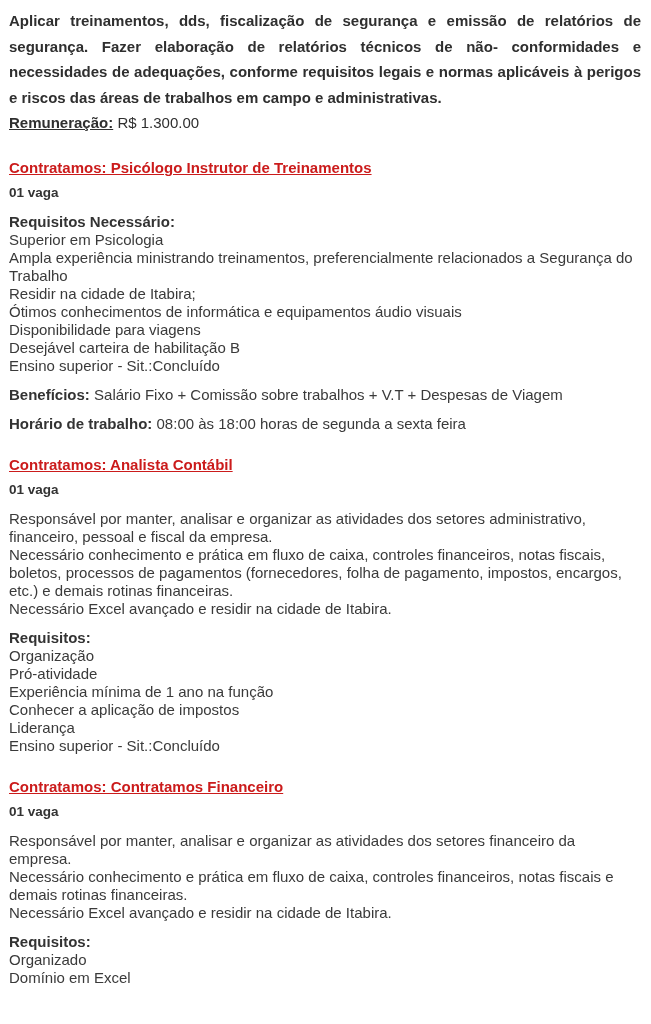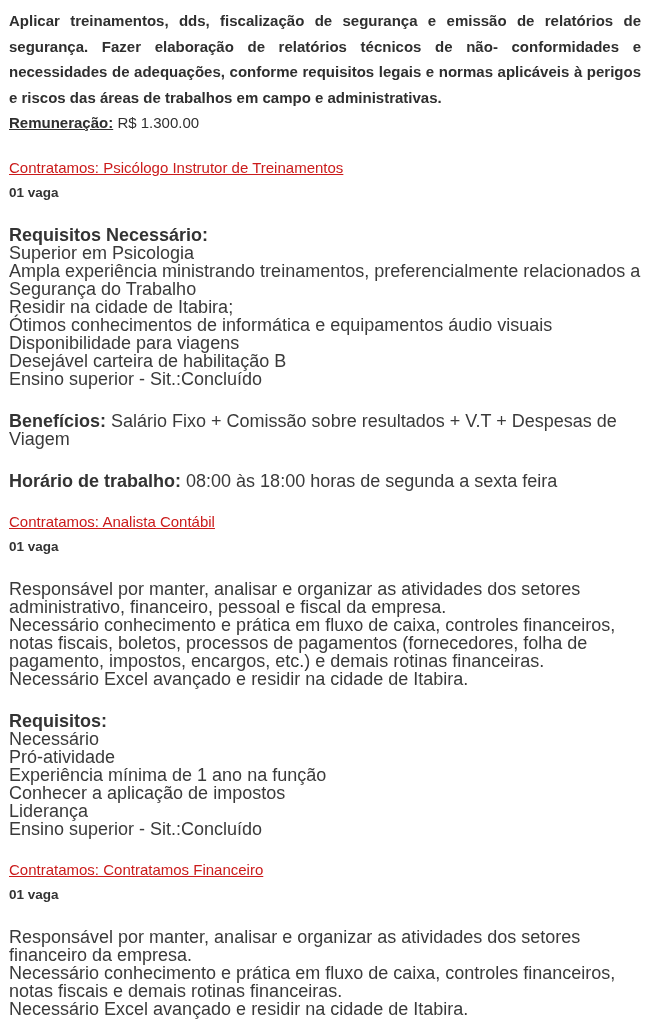--- a/index.html
+++ b/index.html
@@ -29,34 +29,34 @@
     color: #2f2f2f;
   }
   .remuneration .lbl {
     font-weight: bold;
     text-decoration: underline;
   }
   
   .job-heading {
     margin-top: 23px;
     font-size: 15px;
-    font-weight: normal;
+    font-weight: bold;
     color: #cb1b1b;
     text-decoration: underline;
   }
   .vacancies {
     margin-top: 8px;
     font-size: 13.5px;
     font-weight: bold;
     line-height: 18px;
     color: #333333;
   }
   .block {
-    margin-top: 24px;
-    font-size: 18px;
+    margin-top: 11px;
+    font-size: 15px;
     line-height: 18px;
   }
   .block .line { min-height: 18px; }
   .req-label, .lbl-bold {
     font-weight: bold;
     color: #333333;
   }
   .note-text { color: #3a3a3a; }
 </style>
 </head>
@@ -81,42 +81,42 @@
       <div class="line">Residir na cidade de Itabira;</div>
       <div class="line">Ótimos conhecimentos de informática e equipamentos áudio visuais</div>
       <div class="line">Disponibilidade para viagens</div>
       <div class="line">Desejável carteira de habilitação B</div>
       <div class="line">Ensino superior - Sit.:Concluído</div>
     </div>
 
 
     <p class="block">
       <span class="lbl-bold">Benefícios:</span>
-      <span class="note-text">Salário Fixo + Comissão sobre resultados + V.T + Despesas de Viagem</span>
+      <span class="note-text">Salário Fixo + Comissão sobre trabalhos + V.T + Despesas de Viagem</span>
     </p>
 
     <p class="block">
       <span class="lbl-bold">Horário de trabalho:</span>
       <span class="note-text">08:00 às 18:00 horas de segunda a sexta feira</span>
     </p>
   </section>
 
   <section>
     <h2 class="job-heading">Contratamos: Analista Contábil</h2>
     <p class="vacancies">01 vaga</p>
 
     <div class="block">
       <div class="line">Responsável por manter, analisar e organizar as atividades dos setores administrativo, financeiro, pessoal e fiscal da empresa.</div>
       <div class="line">Necessário conhecimento e prática em fluxo de caixa, controles financeiros, notas fiscais, boletos, processos de pagamentos (fornecedores, folha de pagamento, impostos, encargos, etc.) e demais rotinas financeiras.</div>
       <div class="line">Necessário Excel avançado e residir na cidade de Itabira.</div>
     </div>
 
     <div class="block">
       <div class="line req-label">Requisitos:</div>
-      <div class="line">Necessário</div>
+      <div class="line">Organização</div>
       <div class="line">Pró-atividade</div>
       <div class="line">Experiência mínima de 1 ano na função</div>
       <div class="line">Conhecer a aplicação de impostos</div>
       <div class="line">Liderança</div>
       <div class="line">Ensino superior - Sit.:Concluído</div>
     </div>
   </section>
 
   <section>
     <h2 class="job-heading">Contratamos: Contratamos Financeiro</h2>

